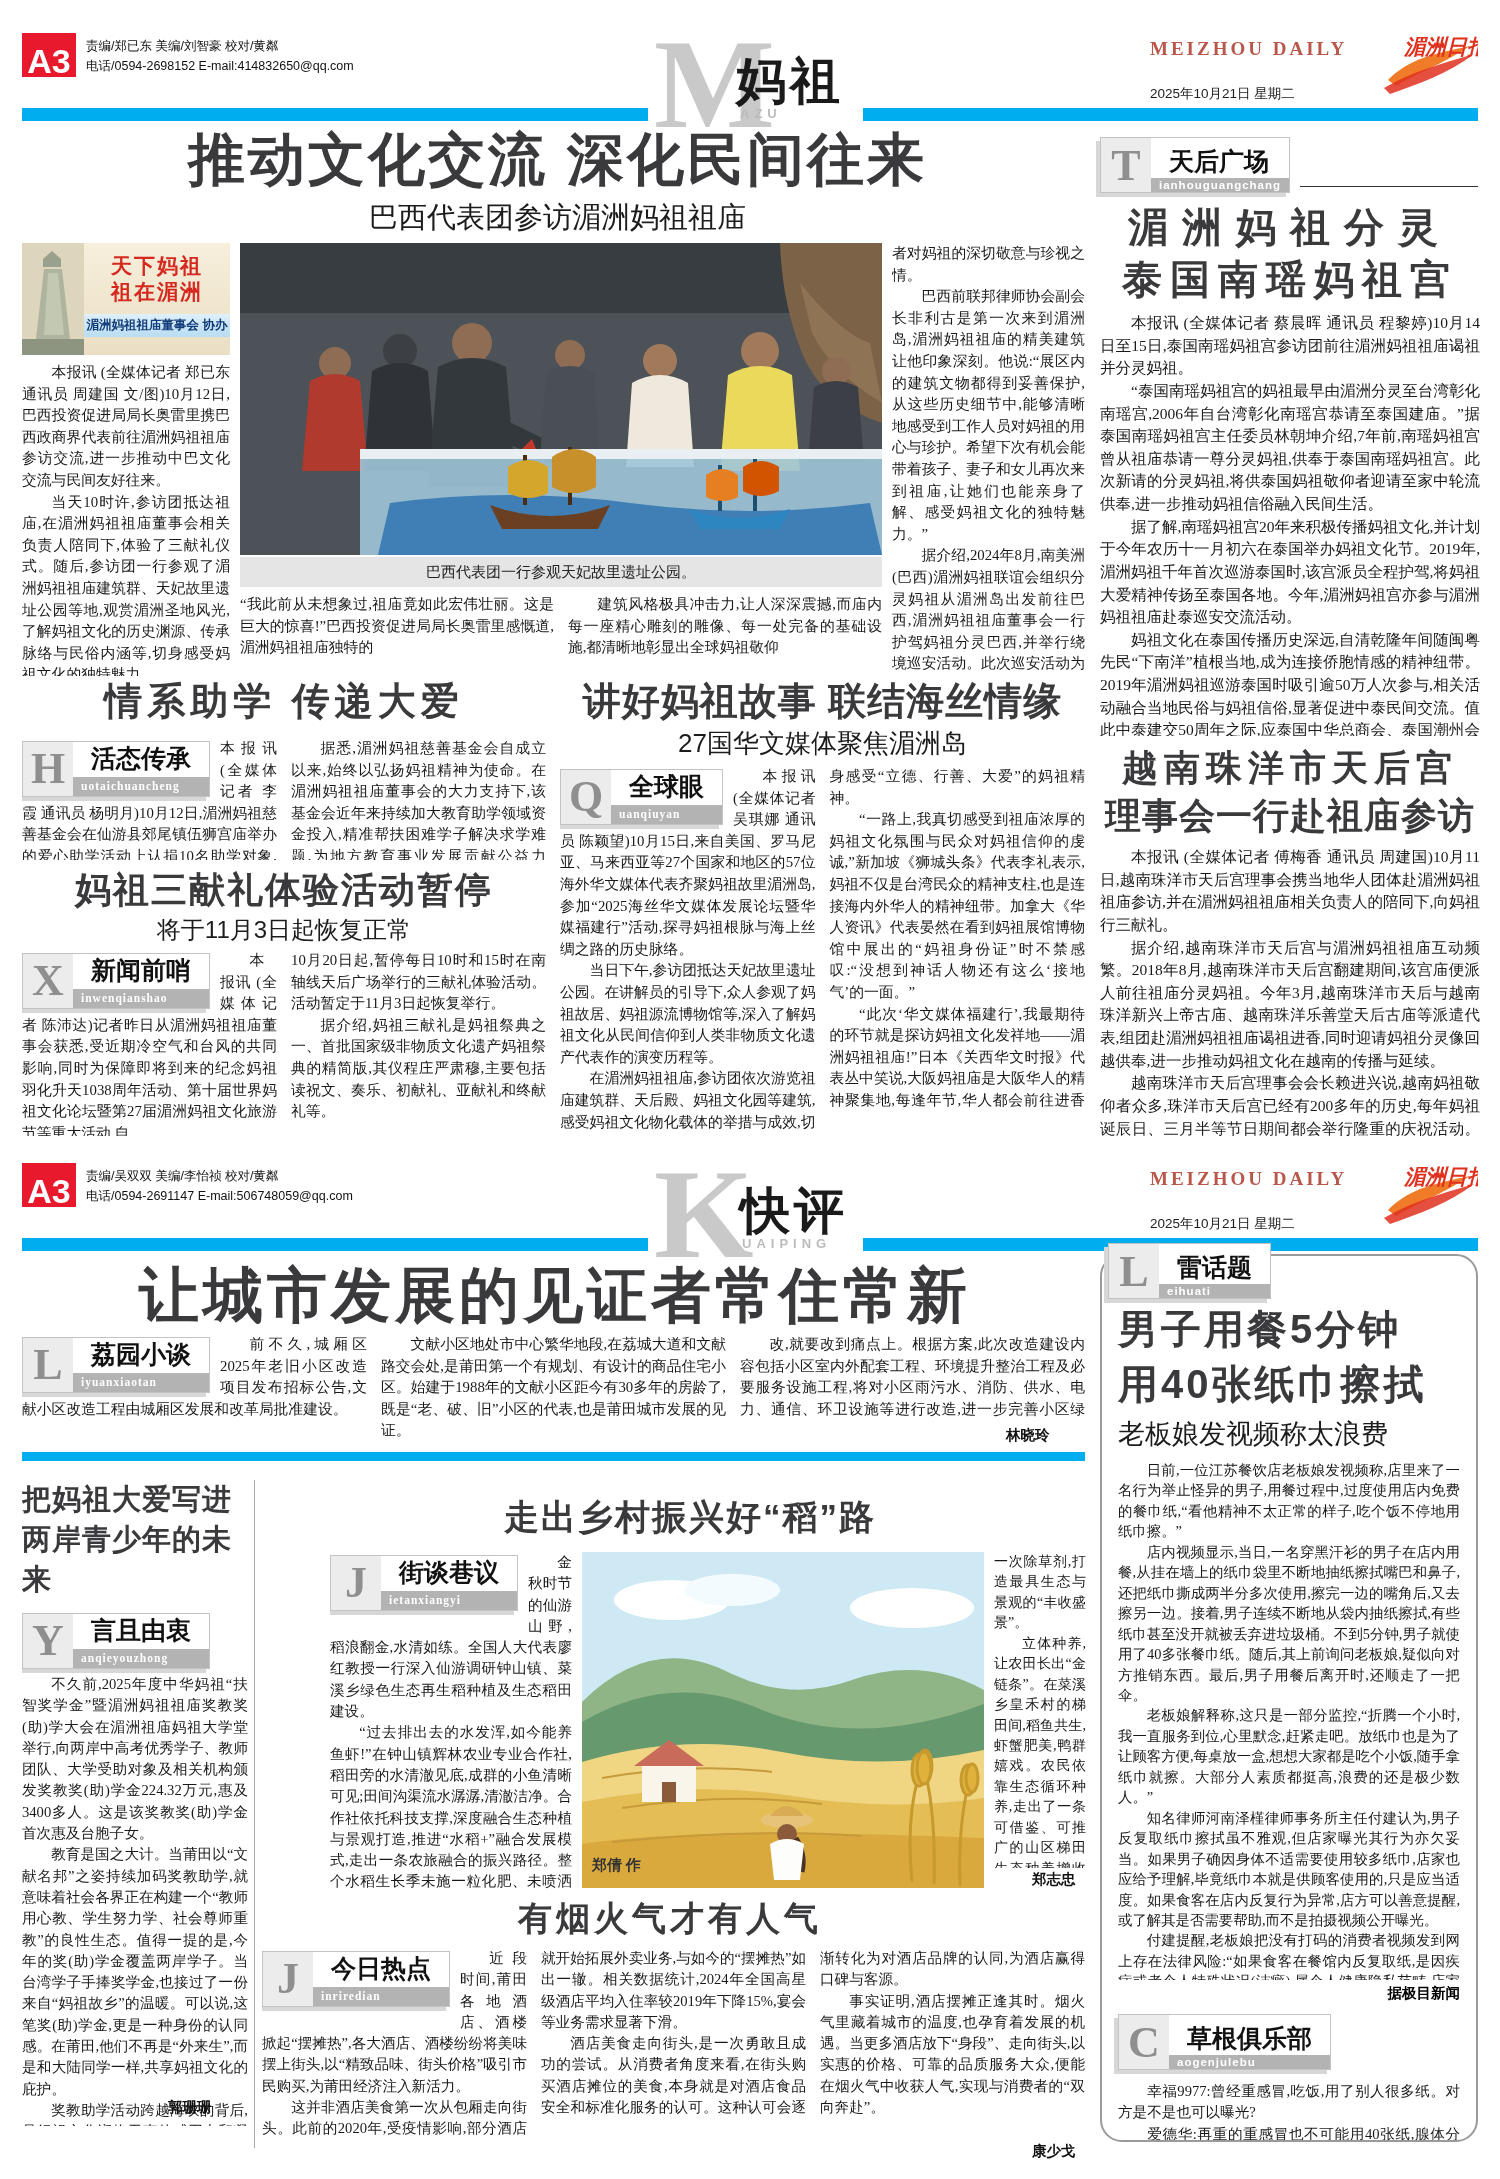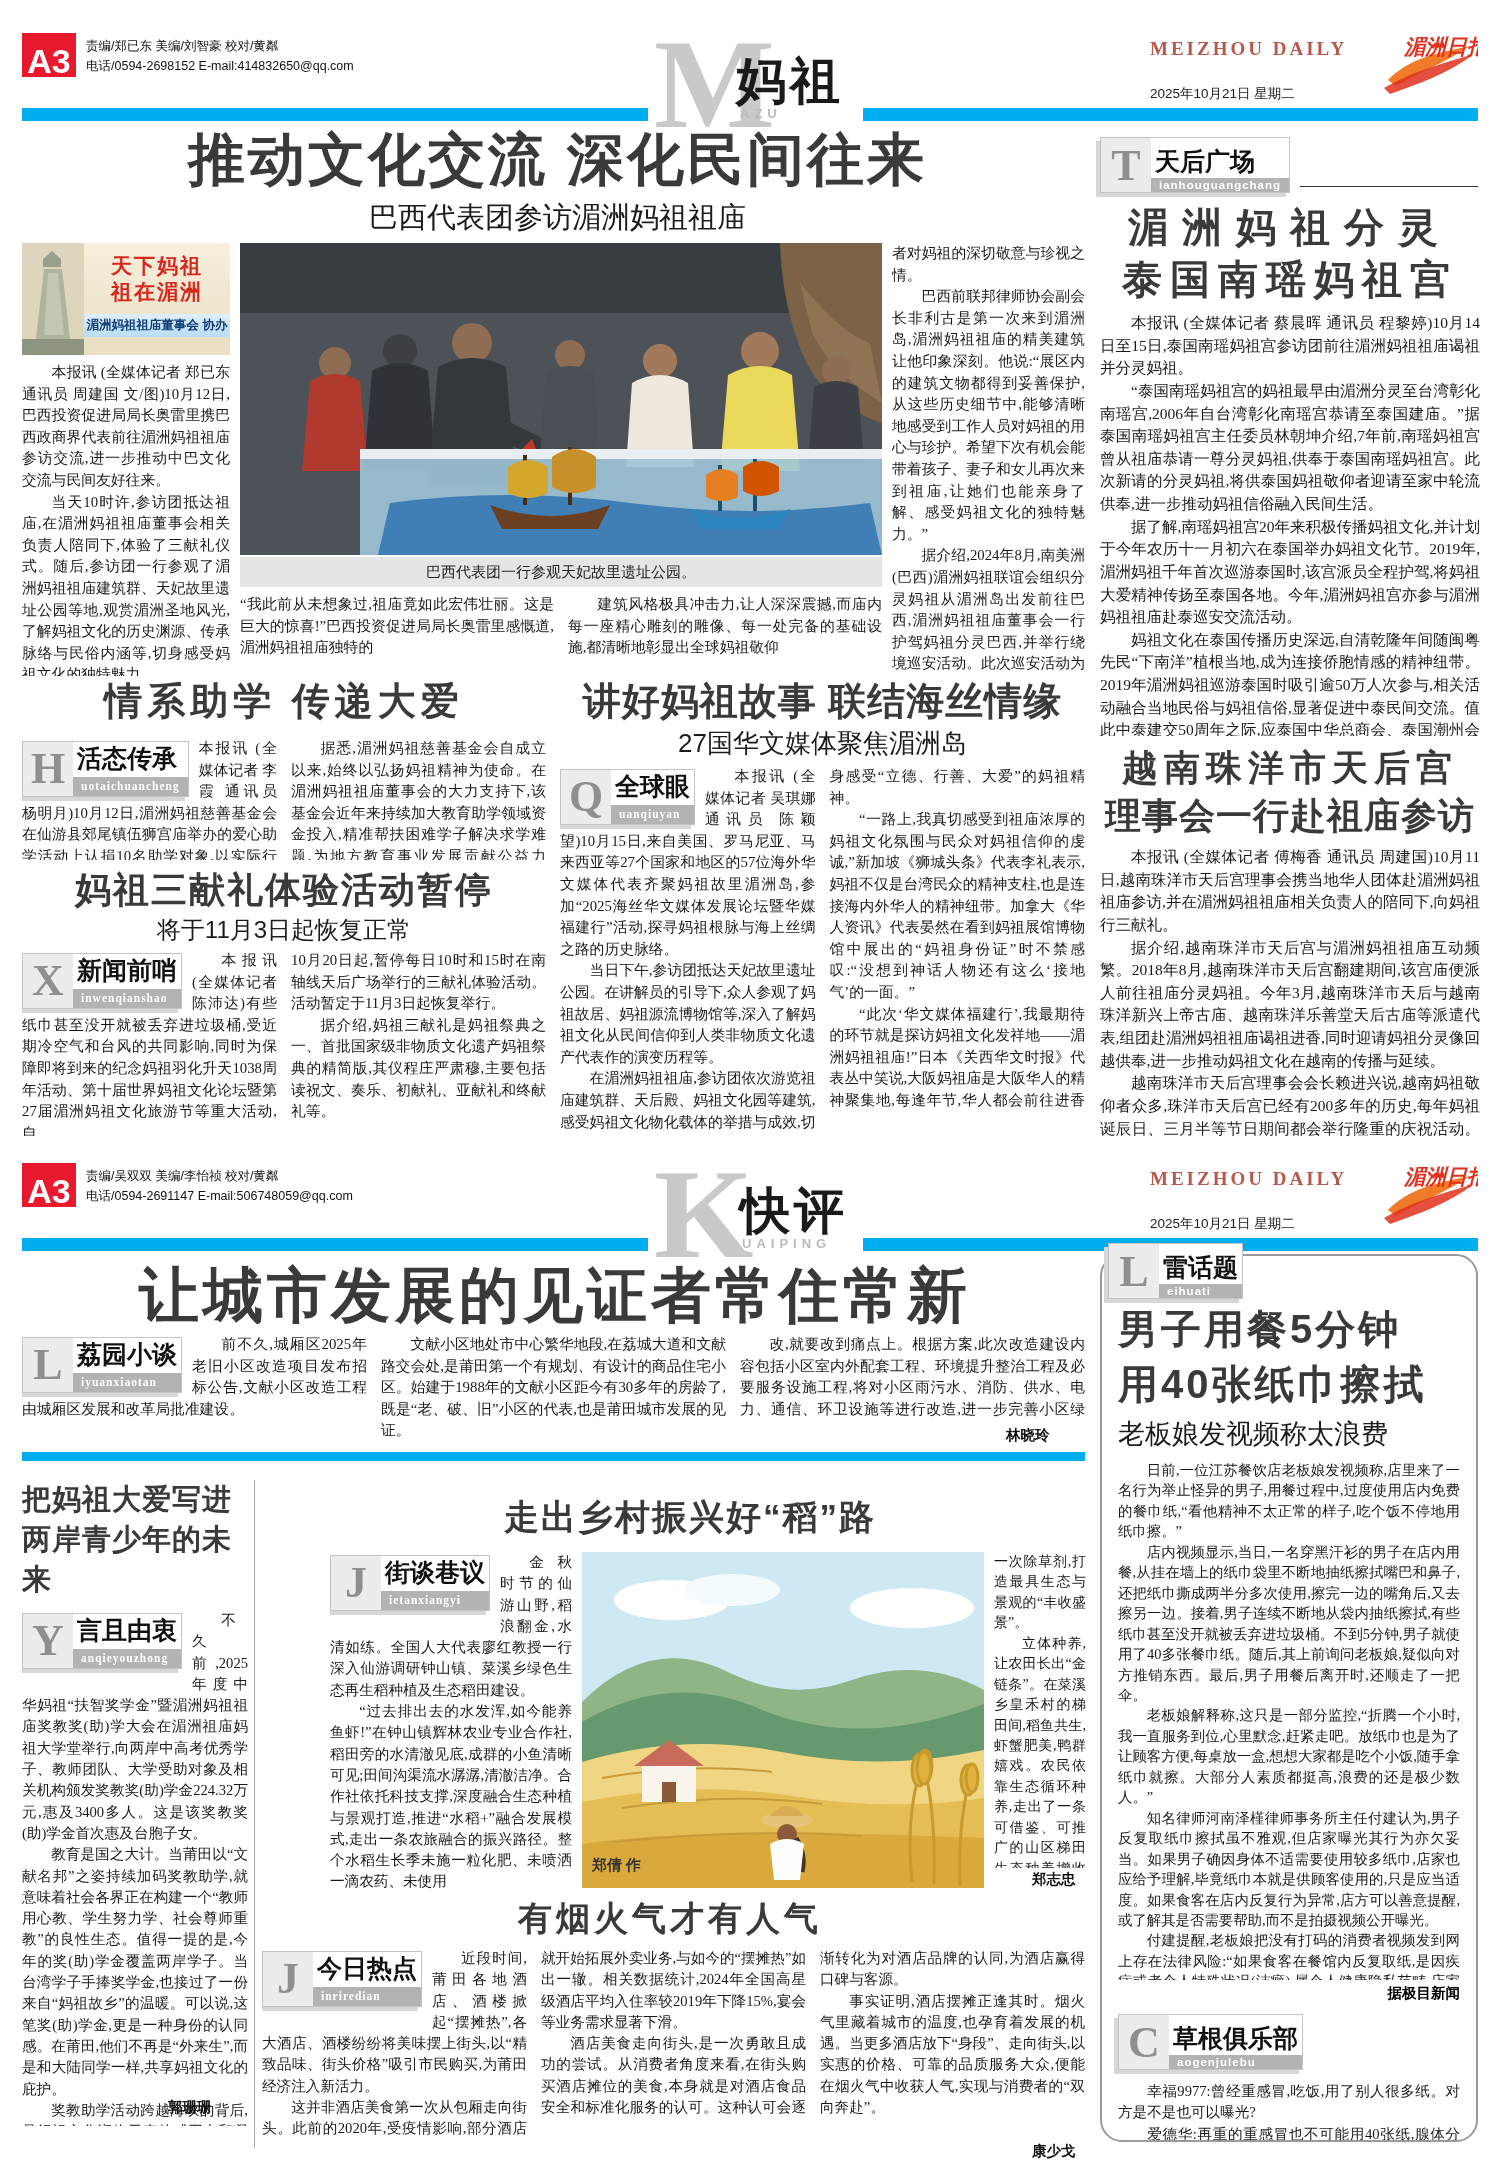--- a/index.html
+++ b/index.html
@@ -20,21 +20,21 @@
             font-family:"Liberation Serif","DejaVu Serif",serif}
   .body-txt p{margin:0;text-indent:2em}
   .nofirst p:first-child{text-indent:0}
   .cols2{column-count:2;column-gap:14px}
   .cols3{column-count:3;column-gap:14px}
   .marker{float:left;display:flex;align-items:stretch;border:1px solid #c3c3c3;background:#fff;
           margin:3px 10px 5px 0;box-shadow:-4px 4px 0 #d7d7d7;height:54px}
   .m-letter{width:50px;background:#ececec;color:#8f8f8f;font-family:"Liberation Serif",serif;
             font-weight:bold;font-size:44px;display:flex;align-items:center;justify-content:center}
   .m-body{display:flex;flex-direction:column;justify-content:flex-end}
-  .m-cn{font-size:25px;font-weight:bold;color:#111;padding:1px 4px 0;white-space:nowrap}
+  .m-cn{font-size:25px;font-weight:bold;color:#111;padding:1px 18px 0;white-space:nowrap}
   .m-py{font-size:11.5px;font-weight:bold;color:#fff;background:#b3b3b3;padding:1px 8px;letter-spacing:1px;white-space:nowrap}
   .caption{background:#e5e5e5;font-size:15px;text-align:center;color:#222;
            font-family:"Liberation Serif",serif}
   .byline{position:absolute;font-size:14.5px;font-weight:bold;color:#111;
           font-family:"Liberation Serif",serif}
   .vrule{width:1px;background:#a9a9a9}
   .roundbox{border:2px solid #9a9a9a;border-radius:22px}
   .banner{background:linear-gradient(#f7efdc,#eadfc4);display:flex;overflow:hidden}
   .banner-txt{flex:1;text-align:center;padding-top:10px}
   .banner-red{color:#d5281e;font-size:21px;font-weight:bold;line-height:1.25;letter-spacing:2px}
@@ -179,21 +179,21 @@
   <div class="abs" style="left:22px;top:914px;width:524px;font-size:24px;color:#1c1c1c;text-align:center">将于11月3日起恢复正常</div>
   <div class="abs" style="left:22px;top:950px;width:524px;height:186px">
     <div class="body-txt" style="position:absolute;left:0;top:0;width:255px;height:186px">
       <div class="marker">
         <span class="m-letter">X</span>
         <span class="m-body">
             <span class="m-cn">新闻前哨</span>
         <span class="m-py">inwenqianshao</span>
           </span>
       </div>
-      <div style="display:contents"><p>本报讯 (全媒体记者 陈沛达)有些纸巾甚至没开就被丢弃进垃圾桶,受近期冷空气和台风的共同影响,同时为保障即将到来的纪念妈祖羽化升天1038周年活动、第十届世界妈祖文化论坛暨第27届湄洲妈祖文化旅游节等重大活动,自</p></div>
+      <div style="display:contents"><p>本报讯 (全媒体记者 陈沛达)记者昨日从湄洲妈祖祖庙董事会获悉,受近期冷空气和台风的共同影响,同时为保障即将到来的纪念妈祖羽化升天1038周年活动、第十届世界妈祖文化论坛暨第27届湄洲妈祖文化旅游节等重大活动,自</p></div>
     </div>
     <div class="body-txt nofirst" style="position:absolute;left:269px;top:0;width:255px;height:186px">
         <p>10月20日起,暂停每日10时和15时在南轴线天后广场举行的三献礼体验活动。活动暂定于11月3日起恢复举行。</p>
         <p>据介绍,妈祖三献礼是妈祖祭典之一、首批国家级非物质文化遗产妈祖祭典的精简版,其仪程庄严肃穆,主要包括读祝文、奏乐、初献礼、亚献礼和终献礼等。</p>
       </div>
   </div>
 
   <div class="marker abs" style="left:1100px;top:134px;float:none">
     <span class="m-letter">T</span>
     <span class="m-body">

